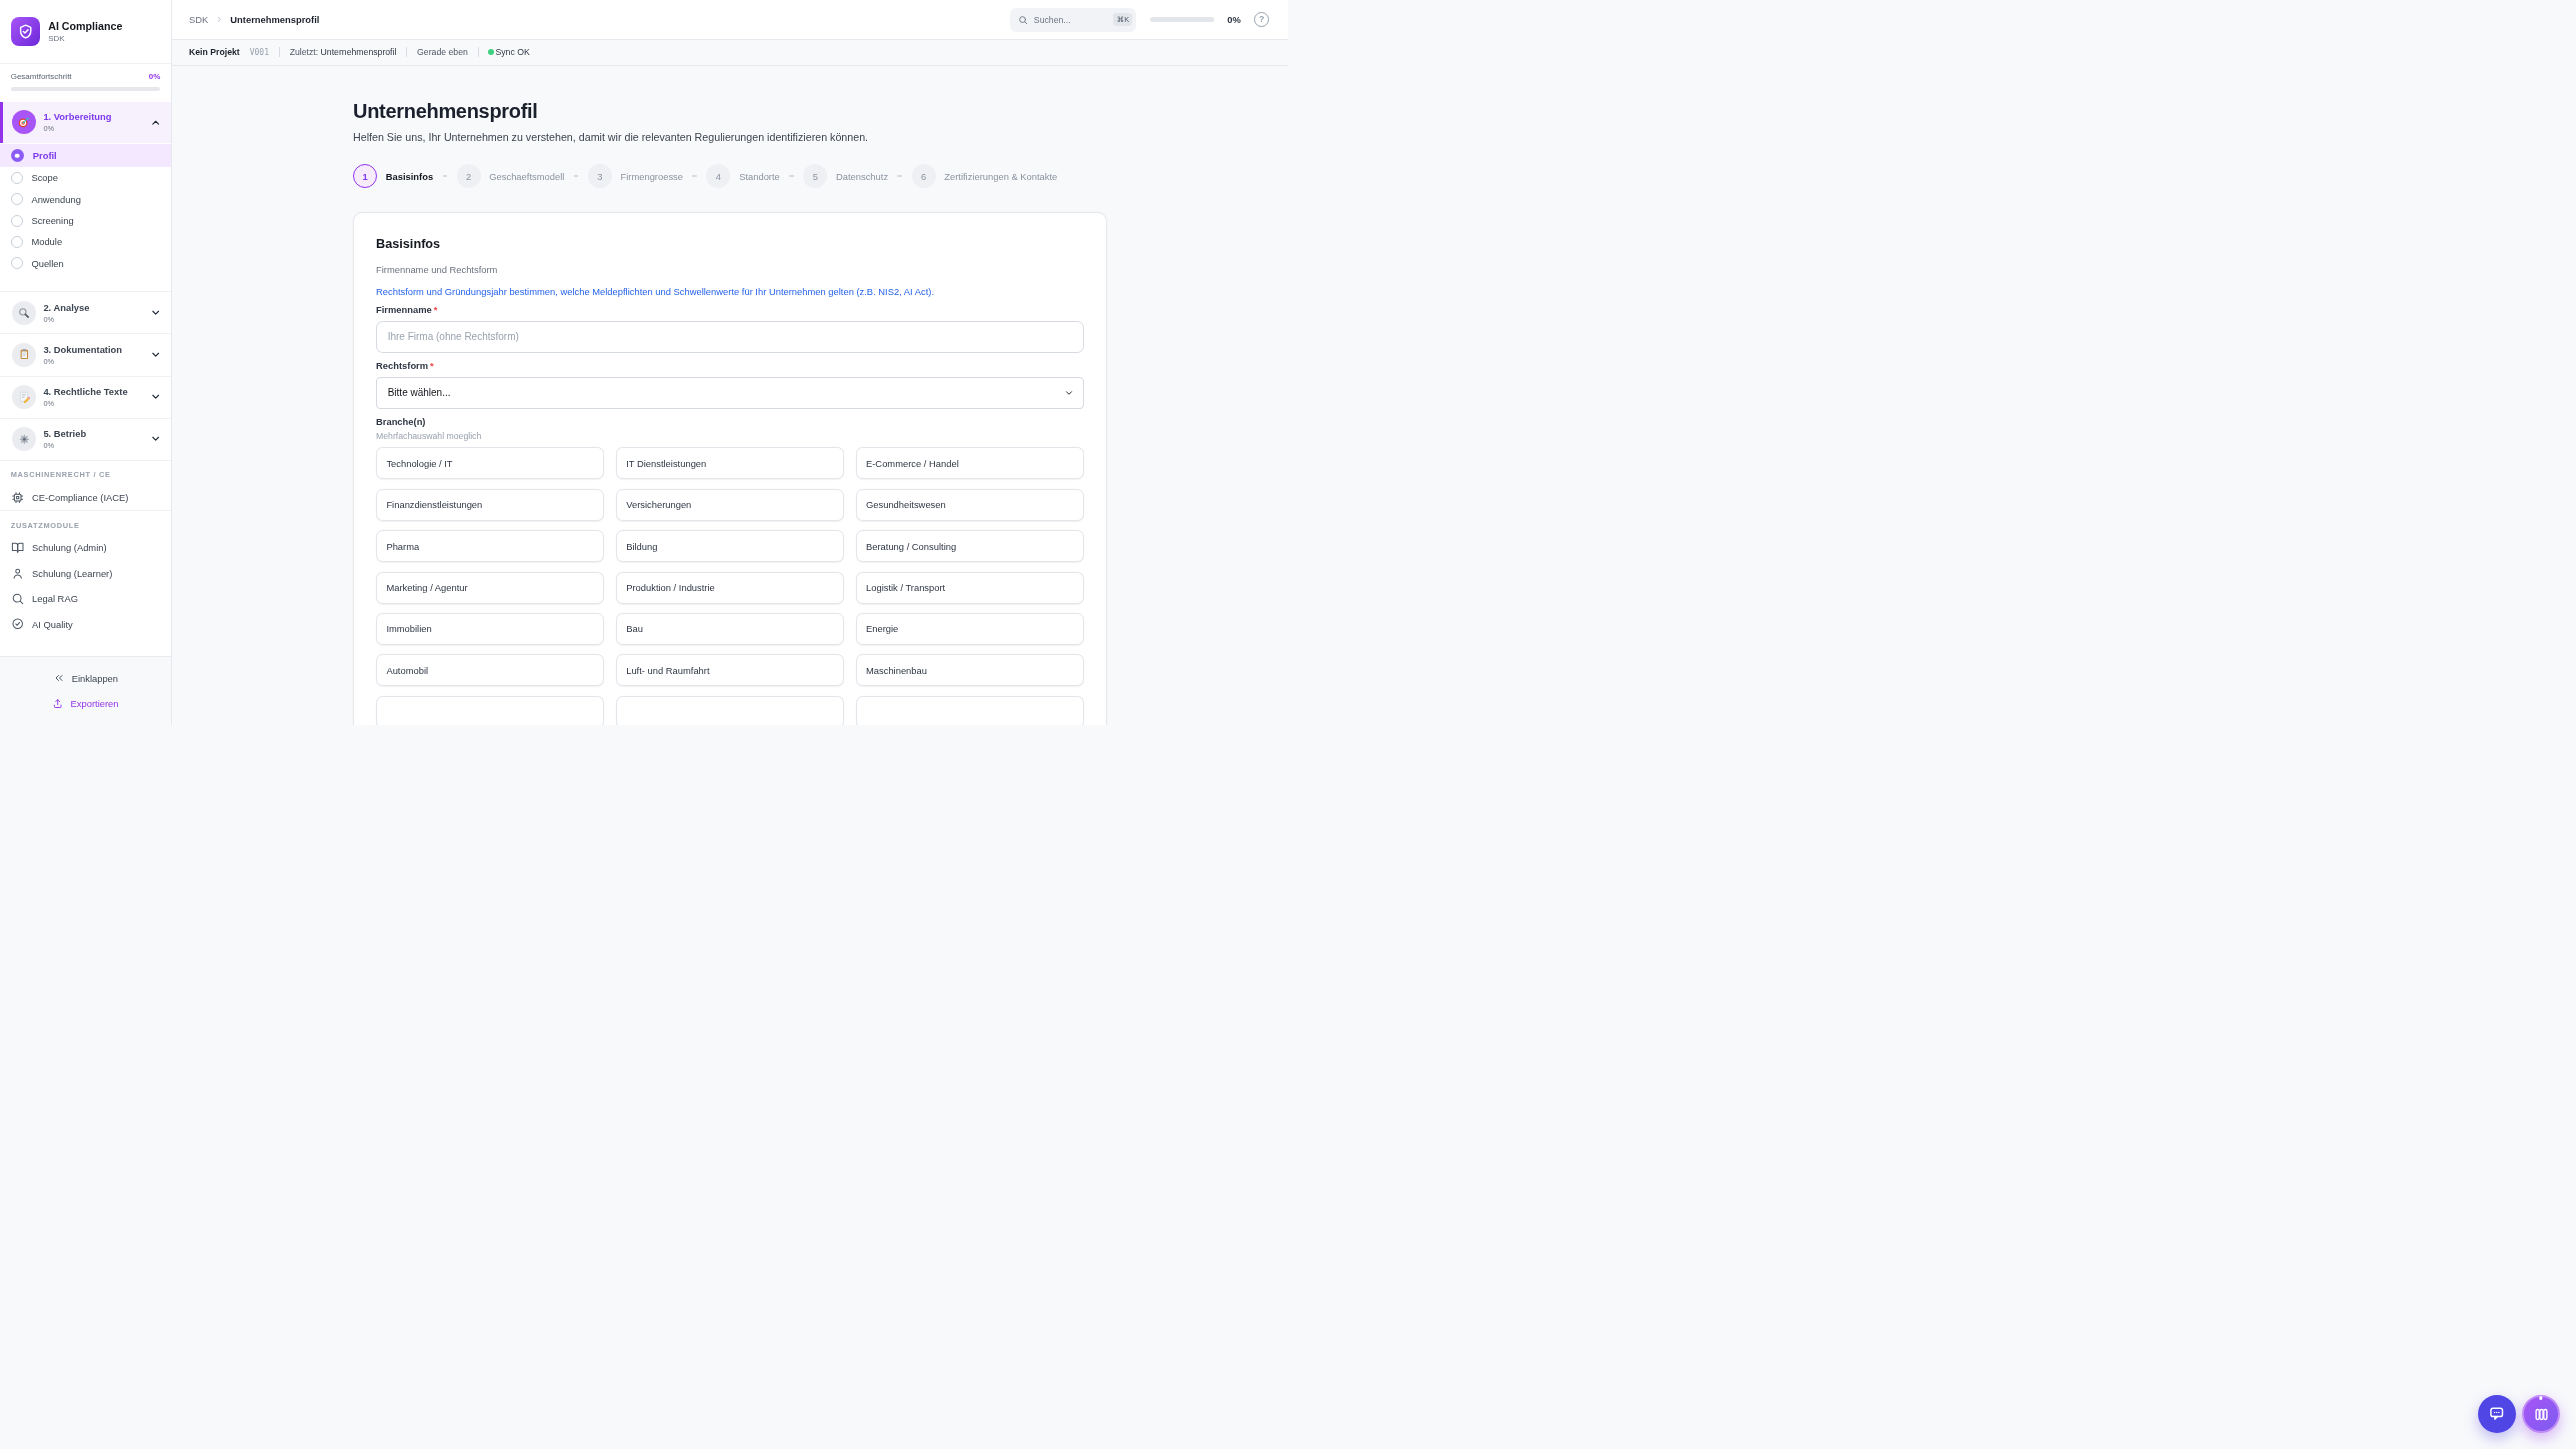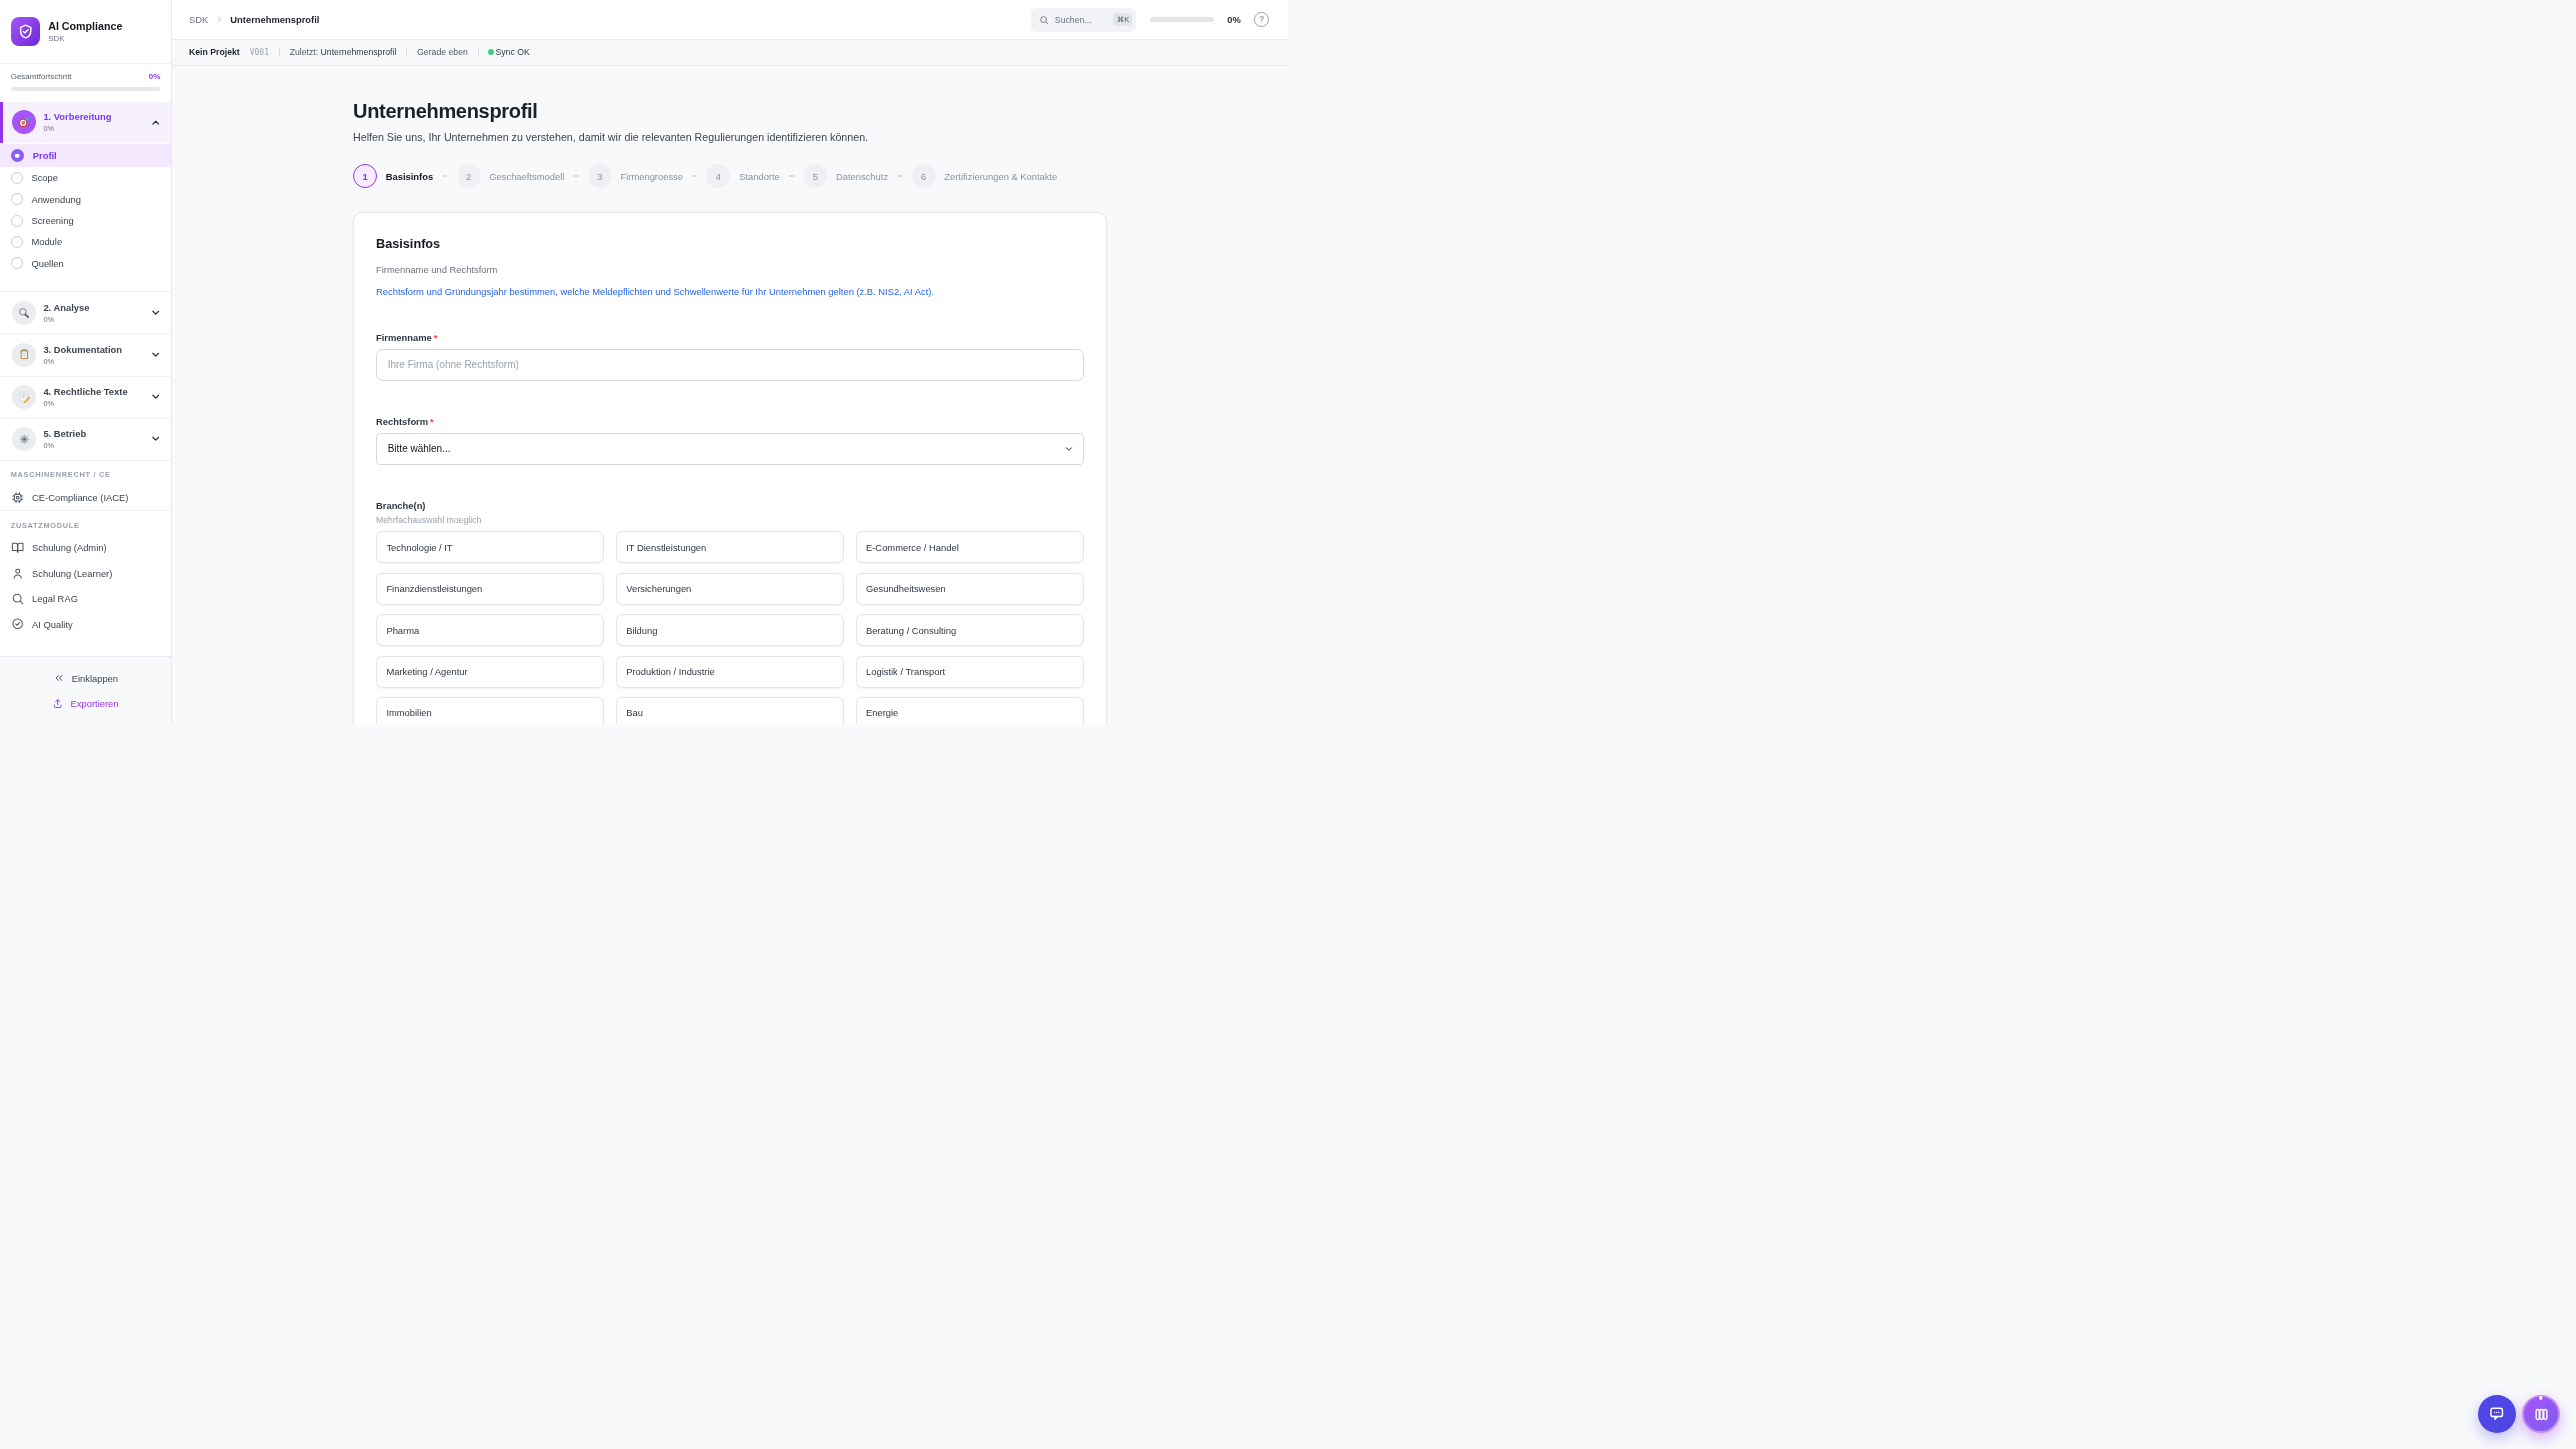--- a/index.html
+++ b/index.html
@@ -50,21 +50,21 @@
   .footer-btn.export { color:#9333ea; }
 
   
   .main { flex:1; display:flex; flex-direction:column; height:725px; }
   .topbar { height:40px; min-height:40px; background:#fff; border-bottom:0.7px solid #e7e9ee; display:flex; align-items:center; padding:0 19px 0 17px; }
   .breadcrumb { display:flex; align-items:center; gap:6.7px; font-size:9.4px; }
   .crumb-root { color:#6b7280; cursor:pointer; }
   .crumb-sep { color:#aeb6c2; display:flex; }
   .crumb-current { color:#1c212b; font-weight:bold; }
   .topbar-right { margin-left:auto; display:flex; align-items:center; gap:13.4px; }
-  .searchbox { display:flex; align-items:center; gap:5.4px; background:#f1f3f6; border-radius:6px; height:24px; padding:0 4px 0 8px; width:105px; cursor:text; }
+  .searchbox { display:flex; align-items:center; gap:5.4px; background:#f1f3f6; border-radius:6px; height:24px; padding:0 4px 0 8px; width:126px; cursor:text; }
   .search-text { font-size:8.7px; color:#6b7280; flex:1; }
   .kbd { background:#e2e6eb; border-radius:3.4px; font-size:7.4px; color:#4b5563; padding:2px 3.4px; }
   .top-track { width:64px; height:4.7px; border-radius:66px; background:#e2e5ea; }
   .top-pct { font-size:9.4px; font-weight:bold; color:#2e3644; }
   .help-btn { width:14.8px; height:14.8px; border-radius:50%; border:1.3px solid #98a1ad; color:#98a1ad; font-size:8.7px; font-weight:bold; display:flex; align-items:center; justify-content:center; cursor:pointer; background:none; }
 
   .statusbar { height:25.5px; min-height:25.5px; background:#f8f9fb; border-bottom:0.7px solid #e7e9ee; display:flex; align-items:center; gap:10px; padding:0 17px; font-size:8.7px; }
   .sb-strong { color:#1c212b; font-weight:bold; }
   .sb-version { font-family:"DejaVu Sans Mono", monospace; font-size:8px; color:#99a1ad; }
   .sb-div { width:0.7px; height:10px; background:#d9dde3; }
@@ -83,21 +83,21 @@
   .step-circle { width:24px; height:24px; border-radius:50%; background:#eef0f3; color:#8a93a0; font-size:9.4px; display:flex; align-items:center; justify-content:center; }
   .step.active .step-circle { background:#f6ecfe; border:1.3px solid #9333ea; color:#7c3aed; font-weight:bold; }
   .step-label { font-size:9.4px; color:#8a93a0; white-space:nowrap; }
   .step.active .step-label { color:#14181f; font-weight:bold; }
   .step-sep { width:4.7px; height:1.3px; background:#d4d9df; border-radius:1.3px; margin:0 9.4px; }
 
   .card { margin-top:24px; background:#fff; border:0.7px solid #e6e8ec; border-radius:9.4px; padding:24px 22px; height:939px; box-shadow:0 0.7px 2px rgba(16,24,40,0.05); }
   .card-title { font-size:12.7px; font-weight:bold; color:#14181f; }
   .card-sub { margin-top:13px; font-size:9.4px; color:#6b7280; }
   .card-info { margin-top:10.7px; font-size:9.4px; color:#2563eb; }
-  .field-label { margin-top:35px; font-size:9.4px; font-weight:bold; color:#2e3644; }
+  .field-label { margin-top:7px; font-size:9.4px; font-weight:bold; color:#2e3644; }
   .req { color:#ef4444; margin-left:2px; }
   .text-input { margin-top:6px; width:100%; height:32px; border:0.7px solid #d5d9e0; border-radius:6.7px; padding:0 10.7px; font-size:10px; color:#14181f; background:#fff; outline:none; font-family:inherit; }
   .text-input::placeholder { color:#9aa3af; }
   .selectbox { margin-top:6px; width:100%; height:32px; border:0.7px solid #d5d9e0; border-radius:4px; padding:0 9.4px 0 10.7px; font-size:10px; color:#111419; background:#fff; display:flex; align-items:center; justify-content:space-between; cursor:pointer; }
   .hint { margin-top:4px; font-size:8.7px; color:#99a1ad; }
   .industries { margin-top:6.7px; display:grid; grid-template-columns:repeat(3,1fr); gap:9.4px 11.4px; }
   .industry-btn { height:32px; background:#fff; border:0.7px solid #e2e5ea; border-radius:6.7px; display:flex; align-items:center; padding:0 9.4px; font-size:9.4px; color:#2e3644; cursor:pointer; box-shadow:0 0.7px 1.3px rgba(16,24,40,0.06); text-align:left; font-family:inherit; }
 
   .fab-wrap { position:fixed; right:16px; bottom:16px; display:flex; gap:6px; }
   .fab { width:38px; height:38px; border-radius:50%; display:flex; align-items:center; justify-content:center; border:none; cursor:pointer; }

